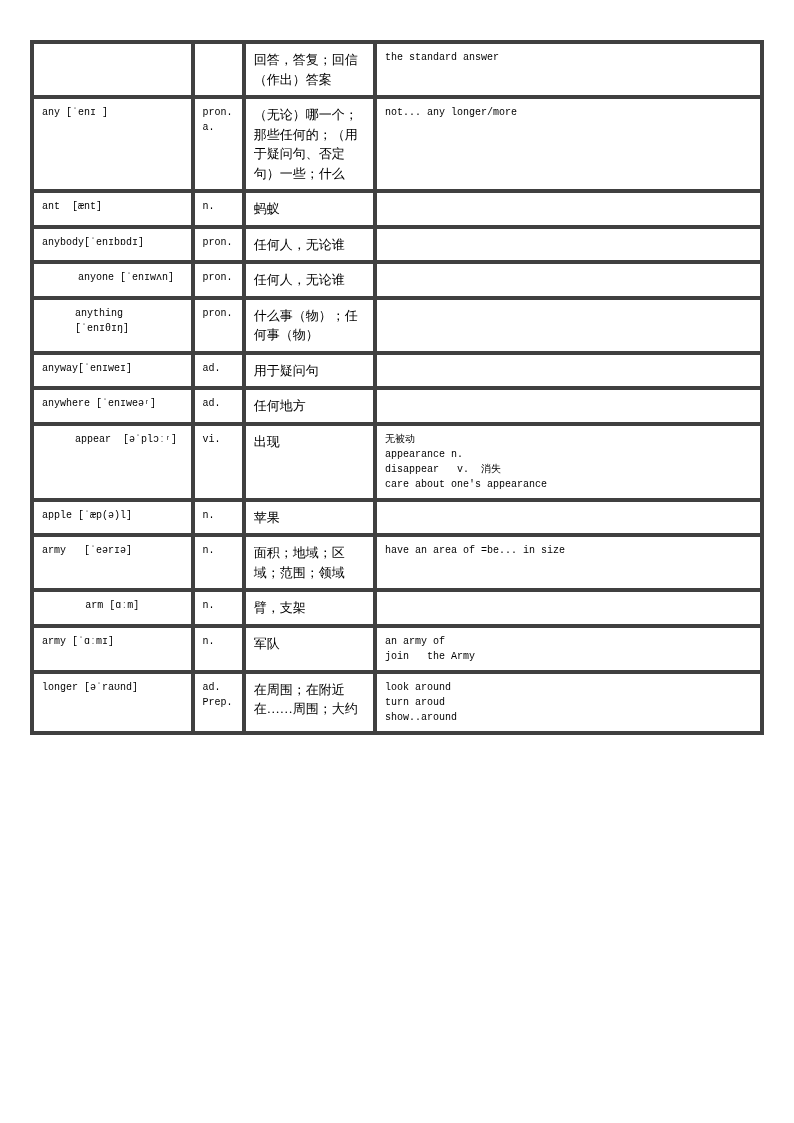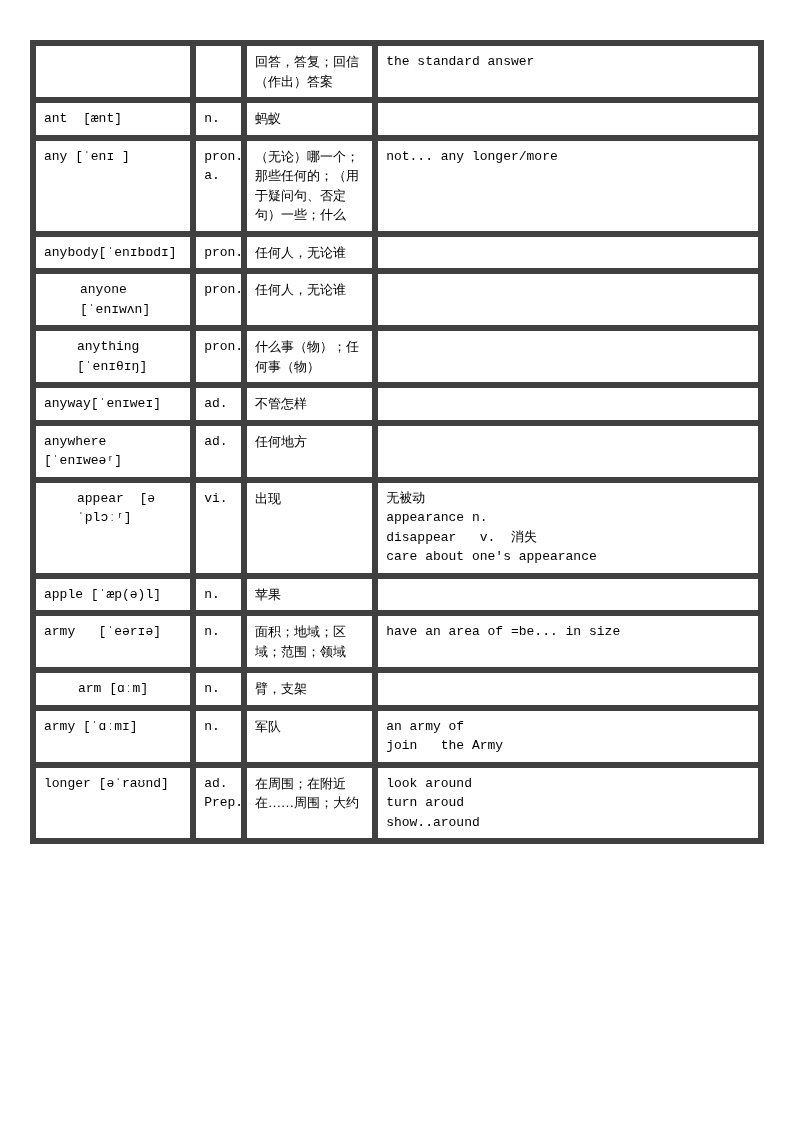--- a/index.html
+++ b/index.html
@@ -9,55 +9,55 @@
       font-size: 13px;
       color: #000;
       padding: 40px 30px;
     }
     table {
       width: 100%;
       border-collapse: collapse;
       table-layout: fixed;
     }
     td {
-      border: 6px solid #404040;
+      border: 4px solid #404040;
       padding: 6px 8px;
       vertical-align: top;
       line-height: 1.5;
     }
     .col-word { width: 22%; }
     .col-pos   { width: 7%; }
     .col-cn    { width: 18%; }
     .col-en    { width: 53%; }
     .chinese { font-family: 'SimSun', 'STSong', serif; font-size: 13px; }
-    .english { font-family: 'Courier New', Courier, monospace; font-size: 13px; }
+    .english { font-family: 'Courier New', Courier, monospace; font-size: 10px; }
   </style>
 </head>
 <body>
 
 <table>
   <tbody id="table-body">
       <tr>
         <td class="col-word english" style="white-space: pre-wrap;"></td>
         <td class="col-pos english" style="white-space: pre-wrap;"></td>
         <td class="col-cn chinese">回答，答复；回信（作出）答案</td>
         <td class="col-en english" style="white-space: pre-wrap;">the standard answer</td>
       </tr>
       <tr>
-        <td class="col-word english" style="white-space: pre-wrap;">ant  [ænt]</td>
-        <td class="col-pos english" style="white-space: pre-wrap;">n.</td>
-        <td class="col-cn chinese">蚂蚁</td>
-        <td class="col-en english" style="white-space: pre-wrap;"></td>
-      </tr>
-      <tr>
         <td class="col-word english" style="white-space: pre-wrap;">any [ˈenɪ ]</td>
         <td class="col-pos english" style="white-space: pre-wrap;">pron.
 a.</td>
         <td class="col-cn chinese">（无论）哪一个；那些任何的；（用于疑问句、否定句）一些；什么</td>
         <td class="col-en english" style="white-space: pre-wrap;">not... any longer/more</td>
+      </tr>
+      <tr>
+        <td class="col-word english" style="white-space: pre-wrap;">ant  [ænt]</td>
+        <td class="col-pos english" style="white-space: pre-wrap;">n.</td>
+        <td class="col-cn chinese">蚂蚁</td>
+        <td class="col-en english" style="white-space: pre-wrap;"></td>
       </tr>
       <tr>
         <td class="col-word english" style="white-space: pre-wrap;">anybody[ˈenɪbɒdɪ]</td>
         <td class="col-pos english" style="white-space: pre-wrap;">pron.</td>
         <td class="col-cn chinese">任何人，无论谁</td>
         <td class="col-en english" style="white-space: pre-wrap;"></td>
       </tr>
       <tr>
         <td class="col-word english" style="white-space: pre-wrap; padding-left: 44px;">anyone [ˈenɪwʌn]</td>
         <td class="col-pos english" style="white-space: pre-wrap;">pron.</td>
@@ -66,21 +66,21 @@
       </tr>
       <tr>
         <td class="col-word english" style="white-space: pre-wrap; padding-left: 41px;">anything [ˈenɪθɪŋ]</td>
         <td class="col-pos english" style="white-space: pre-wrap;">pron.</td>
         <td class="col-cn chinese">什么事（物）；任何事（物）</td>
         <td class="col-en english" style="white-space: pre-wrap;"></td>
       </tr>
       <tr>
         <td class="col-word english" style="white-space: pre-wrap;">anyway[ˈenɪweɪ]</td>
         <td class="col-pos english" style="white-space: pre-wrap;">ad.</td>
-        <td class="col-cn chinese">不管怎样</td>
+        <td class="col-cn chinese">用于疑问句</td>
         <td class="col-en english" style="white-space: pre-wrap;"></td>
       </tr>
       <tr>
         <td class="col-word english" style="white-space: pre-wrap;">anywhere [ˈenɪweəʳ]</td>
         <td class="col-pos english" style="white-space: pre-wrap;">ad.</td>
         <td class="col-cn chinese">任何地方</td>
         <td class="col-en english" style="white-space: pre-wrap;"></td>
       </tr>
       <tr>
         <td class="col-word english" style="white-space: pre-wrap; padding-left: 41px;">appear  [əˈplɔːʳ]</td>

